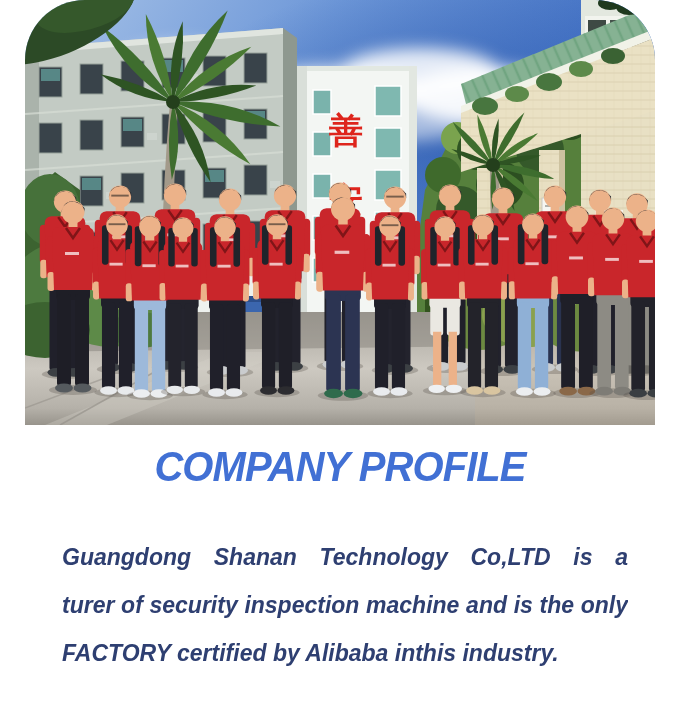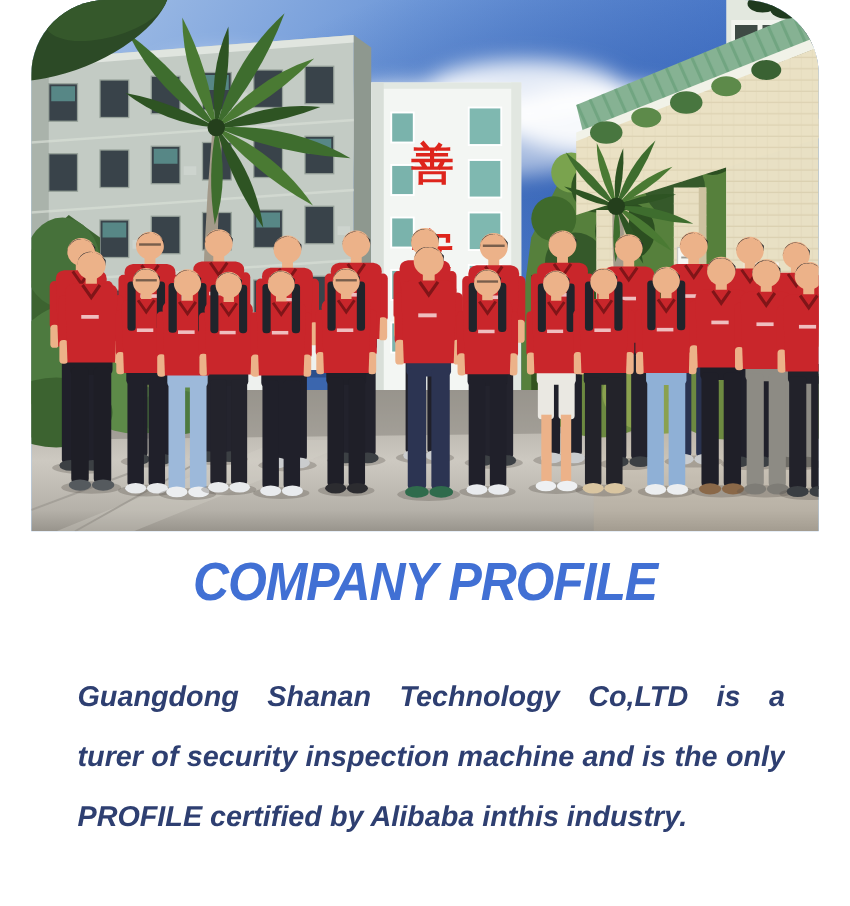--- a/index.html
+++ b/index.html
@@ -786,16 +786,16 @@
           </g>
         </g>
     </svg>
   </div>
 
   <h1 class="section-title">COMPANY PROFILE</h1>
 
   <div class="profile-body">
     <div class="line j">Guangdong Shanan Technology Co,LTD is a leading manufac-</div>
     <div class="line j">turer of security inspection machine and is the only one SUPER</div>
-    <div class="line end">PROFILE certified by Alibaba inthis industry.</div>
+    <div class="line end">FACTORY certified by Alibaba inthis industry.</div>
   </div>
 
 </div>
 
 </body></html>

